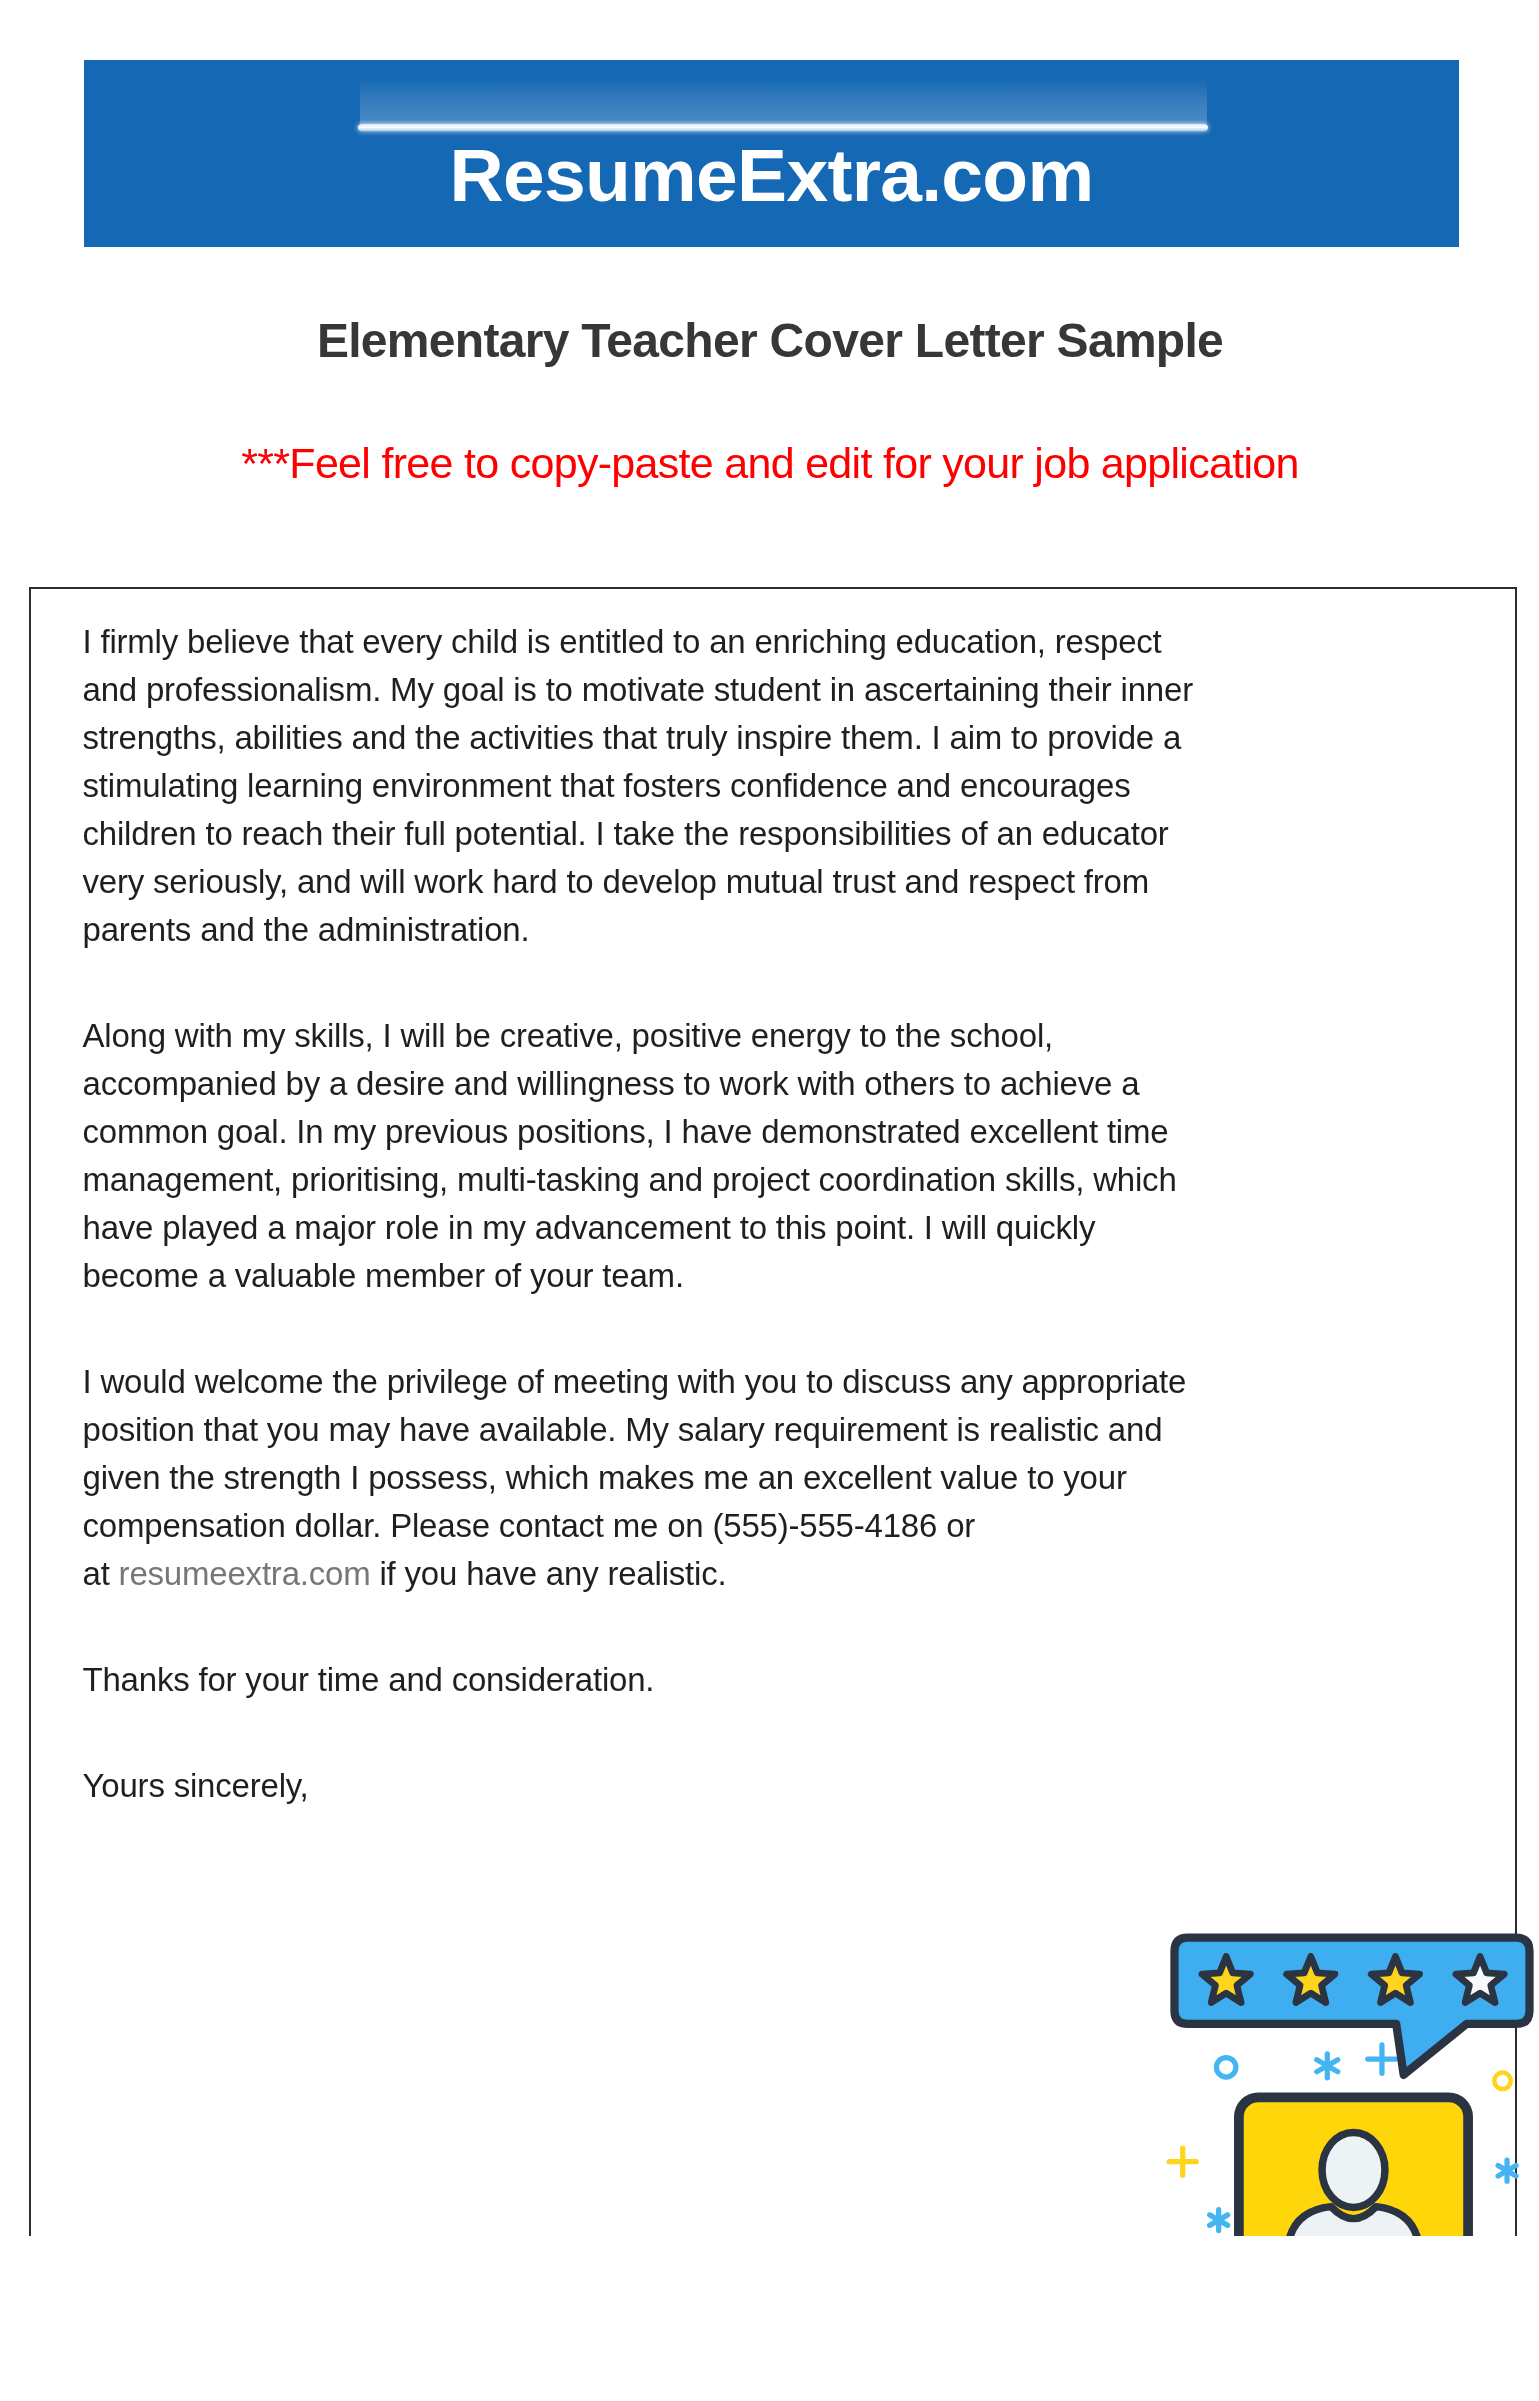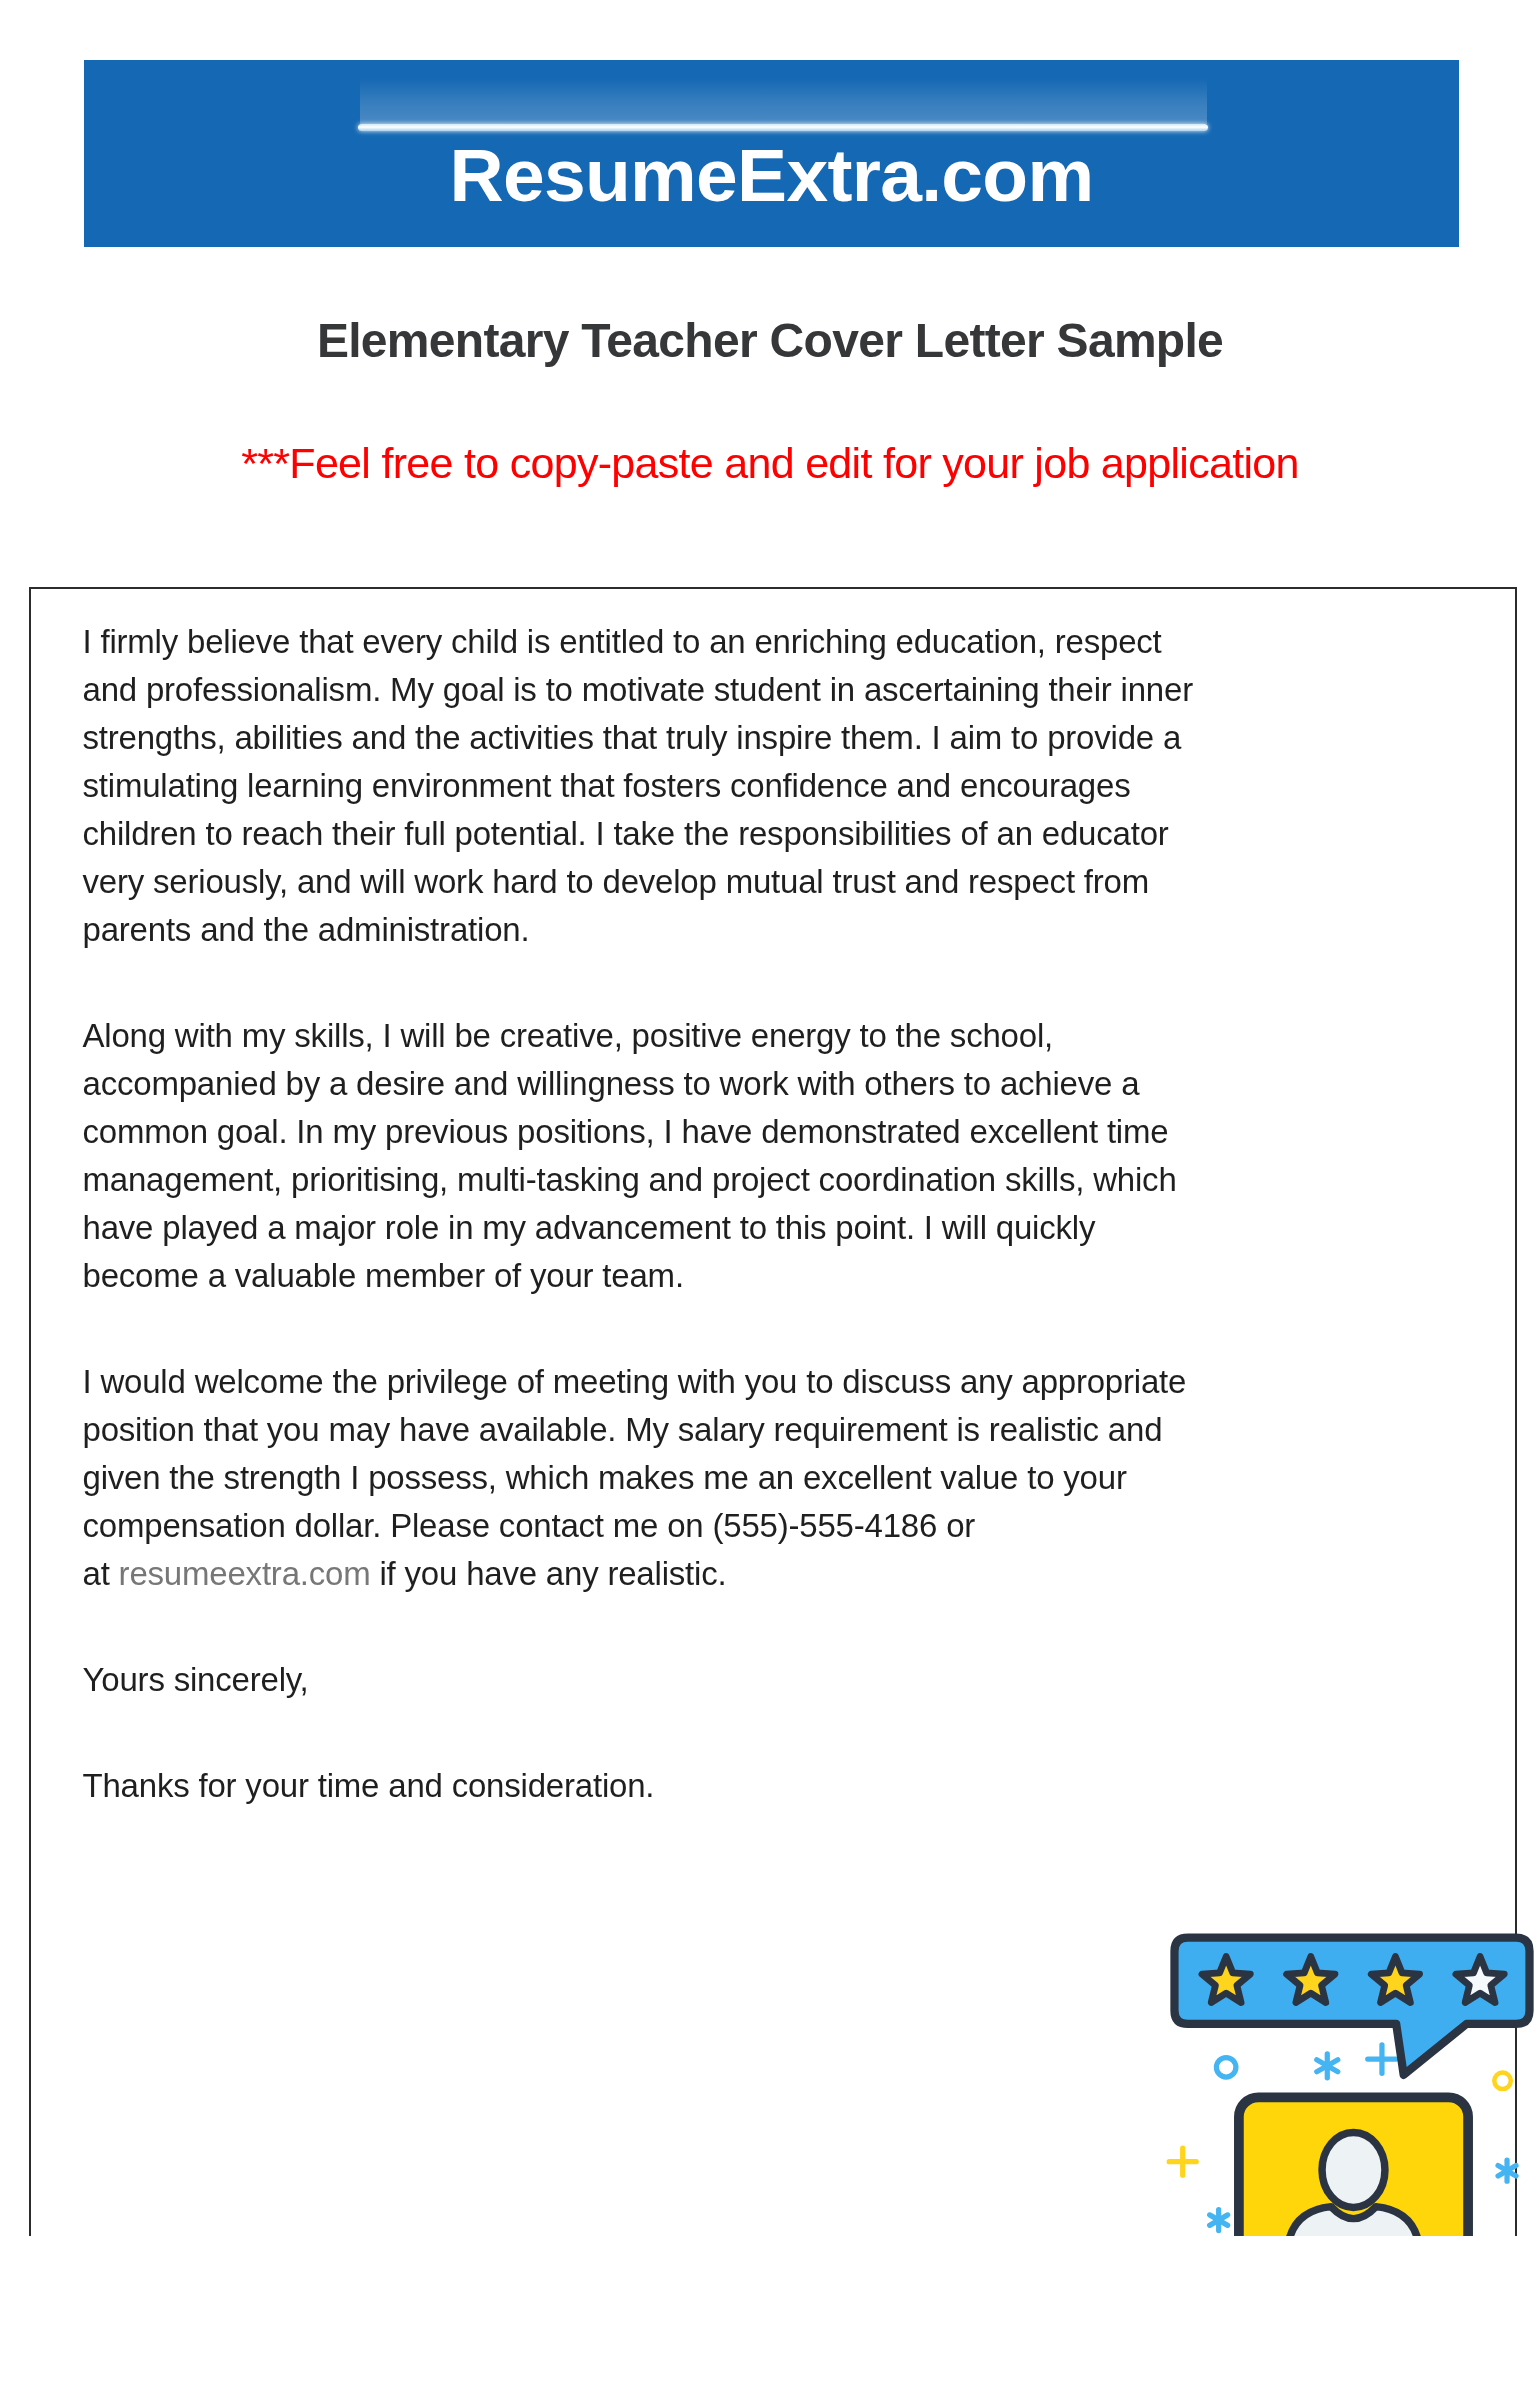--- a/index.html
+++ b/index.html
@@ -59,22 +59,22 @@
 accompanied by a desire and willingness to work with others to achieve a
 common goal. In my previous positions, I have demonstrated excellent time
 management, prioritising, multi-tasking and project coordination skills, which
 have played a major role in my advancement to this point. I will quickly
 become a valuable member of your team.</p>
     <p><span>I would welcome the privilege of meeting with you to discuss any appropriate
 position that you may have available. My salary requirement is realistic and
 given the strength I possess, which makes me an excellent value to your
 compensation dollar. Please contact me on (555)-555-4186 or
 at </span><span class="letter-link" style="color: rgb(119, 119, 119);">resumeextra.com</span><span> if you have any realistic.</span></p>
+    <p>Thanks for your time and consideration.</p>
     <p>Yours sincerely,</p>
-    <p>Thanks for your time and consideration.</p>
   </div>
 
   <svg class="illustration" viewBox="1540 2540 514 590" xmlns="http://www.w3.org/2000/svg">
 
     <g fill="none" stroke-linecap="round">
       <circle cx="1635" cy="2758" r="13" stroke-width="7" stroke="#45B4F2"></circle>
       <g stroke-width="7" stroke="#45B4F2">
         <line x1="1770" y1="2740" x2="1770" y2="2772"></line>
         <line x1="1756" y1="2748" x2="1784" y2="2764"></line>
         <line x1="1784" y1="2748" x2="1756" y2="2764"></line>

